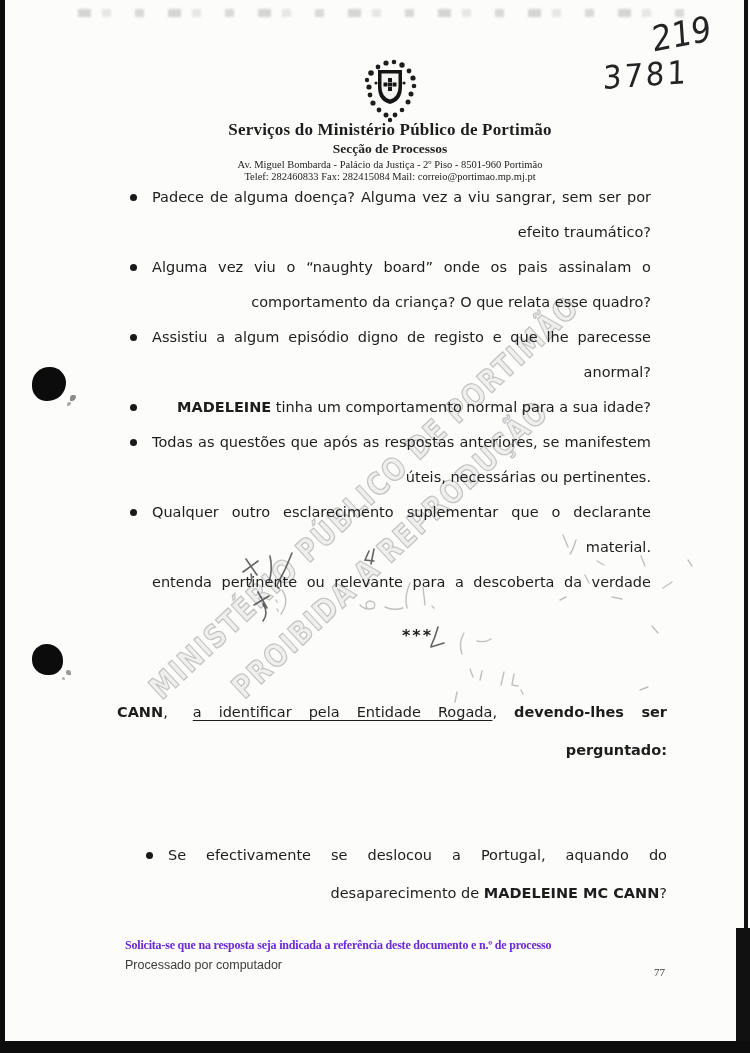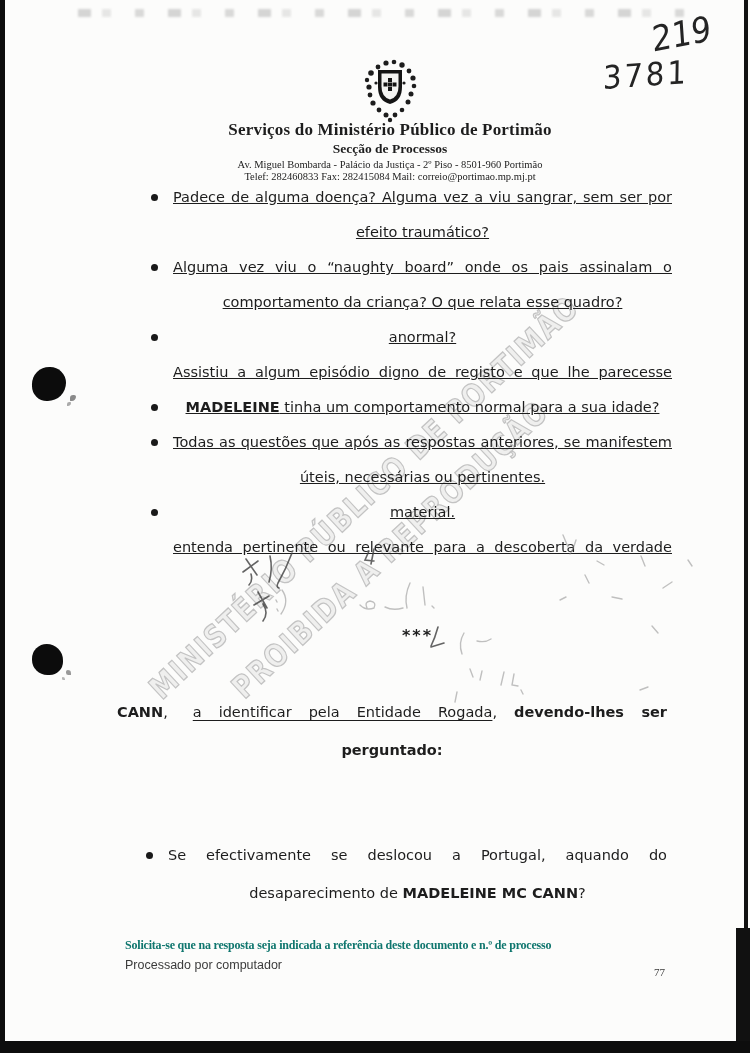--- a/index.html
+++ b/index.html
@@ -27,40 +27,40 @@
   .hdr .org{font-size:17px;font-weight:bold;letter-spacing:.2px;}
   .hdr .sec{font-size:13.5px;font-weight:bold;margin-top:1px;}
   .hdr .addr{font-size:10.5px;margin-top:2px;color:#222;}
   .hdr .cont{font-size:10.5px;margin-top:1px;color:#222;}
   
   .wm{position:absolute;z-index:1;white-space:nowrap;font-weight:700;font-size:31px;letter-spacing:2px;
       color:rgba(175,175,175,.16);-webkit-text-stroke:1.3px #c3c3c3;}
   .wm1{left:364px;top:497px;transform:translate(-50%,-50%) rotate(-43deg) scaleX(.84);}
   .wm2{left:390px;top:549px;transform:translate(-50%,-50%) rotate(-43deg) scaleX(.84);}
   
-  .qlist{position:absolute;left:173px;top:180px;width:499px;z-index:2;font-size:14.5px;text-decoration:underline;}
+  .qlist{position:absolute;left:152px;top:180px;width:499px;z-index:2;font-size:14.5px;}
   .q-item{position:relative;}
   .q-item::before{content:"";position:absolute;left:-22px;top:14px;width:7px;height:7px;
                   background:#191919;border-radius:50%;}
   .bl{height:35px;line-height:35px;}
   .jl{text-align:justify;text-align-last:justify;text-justify:inter-word;white-space:nowrap;}
-  .ll{text-align:center;}
+  .ll{text-align:right;}
   .sep{position:absolute;left:168px;top:626px;width:499px;text-align:center;font-weight:bold;
        font-size:16px;letter-spacing:2px;z-index:2;}
   .para-xiv{position:absolute;left:117px;top:693px;width:550px;font-size:14.5px;z-index:2;}
   .xl{height:38px;line-height:38px;}
   .indent{text-indent:23px;}
   .ul-seg{text-decoration:underline;text-underline-offset:3px;margin-left:8px;}
   .fq{position:absolute;left:168px;top:836px;width:499px;font-size:14.5px;z-index:2;}
   .fq .q-item::before{top:16px;}
   .fl{height:38px;line-height:38px;}
   b{font-weight:bold;}
   
   .foot-note{position:absolute;left:125px;top:938px;font-family:"Liberation Serif",serif;
-             font-weight:bold;font-size:12px;letter-spacing:-.2px;color:#0f766e;z-index:2;}
+             font-weight:bold;font-size:12px;letter-spacing:-.2px;color:#6d28d9;z-index:2;}
   .foot-proc{position:absolute;left:125px;top:958px;font-family:Liberation Sans, sans-serif;
              font-size:12.5px;color:#3b3b3b;z-index:2;}
   .foot-page{position:absolute;left:654px;top:966px;font-family:"Liberation Serif",serif;
              font-size:11px;color:#3a3a3a;z-index:2;}
   
   .punch{position:absolute;background:#0c0c0c;z-index:3;}
   .punch1{left:32px;top:367px;width:34px;height:34px;border-radius:52% 48% 55% 45%;
           box-shadow:24px 14px 0 -14px #8a8a8a,20px 20px 0 -15px #aaa;}
   .punch2{left:32px;top:644px;width:31px;height:31px;border-radius:50% 55% 45% 52%;
           box-shadow:21px 13px 0 -13px #999,16px 19px 0 -14px #b5b5b5;}
@@ -130,31 +130,32 @@
   <div class="qlist">
     <div class="q-item">
       <div class="bl jl">Padece de alguma doença? Alguma vez a viu sangrar, sem ser por</div>
       <div class="bl ll">efeito traumático?</div>
     </div>
     <div class="q-item">
       <div class="bl jl">Alguma vez viu o “naughty board” onde os pais assinalam o</div>
       <div class="bl ll">comportamento da criança? O que relata esse quadro?</div>
     </div>
     <div class="q-item">
+      <div class="bl jl">Assistiu a algum episódio digno de registo e que lhe parecesse</div>
       <div class="bl ll">anormal?</div>
-      <div class="bl jl">Assistiu a algum episódio digno de registo e que lhe parecesse</div>
     </div>
     <div class="q-item">
       <div class="bl ll"><b>MADELEINE</b><span> tinha um comportamento normal para a sua idade?</span></div>
     </div>
     <div class="q-item">
       <div class="bl jl">Todas as questões que após as respostas anteriores, se manifestem</div>
       <div class="bl ll">úteis, necessárias ou pertinentes.</div>
     </div>
     <div class="q-item">
+      <div class="bl jl">Qualquer outro esclarecimento suplementar que o declarante</div>
       <div class="bl ll">material.</div>
       <div class="bl jl">entenda pertinente ou relevante para a descoberta da verdade</div>
     </div>
   </div>
 
   <div class="sep">***</div>
 
   <div class="para-xiv">
     <div class="xl jl"><b>CANN</b><span>, </span><span class="ul-seg">a identificar pela Entidade Rogada</span><span>, </span><b>devendo-lhes ser</b></div>
     <div class="xl ll"><b>perguntado:</b></div>

